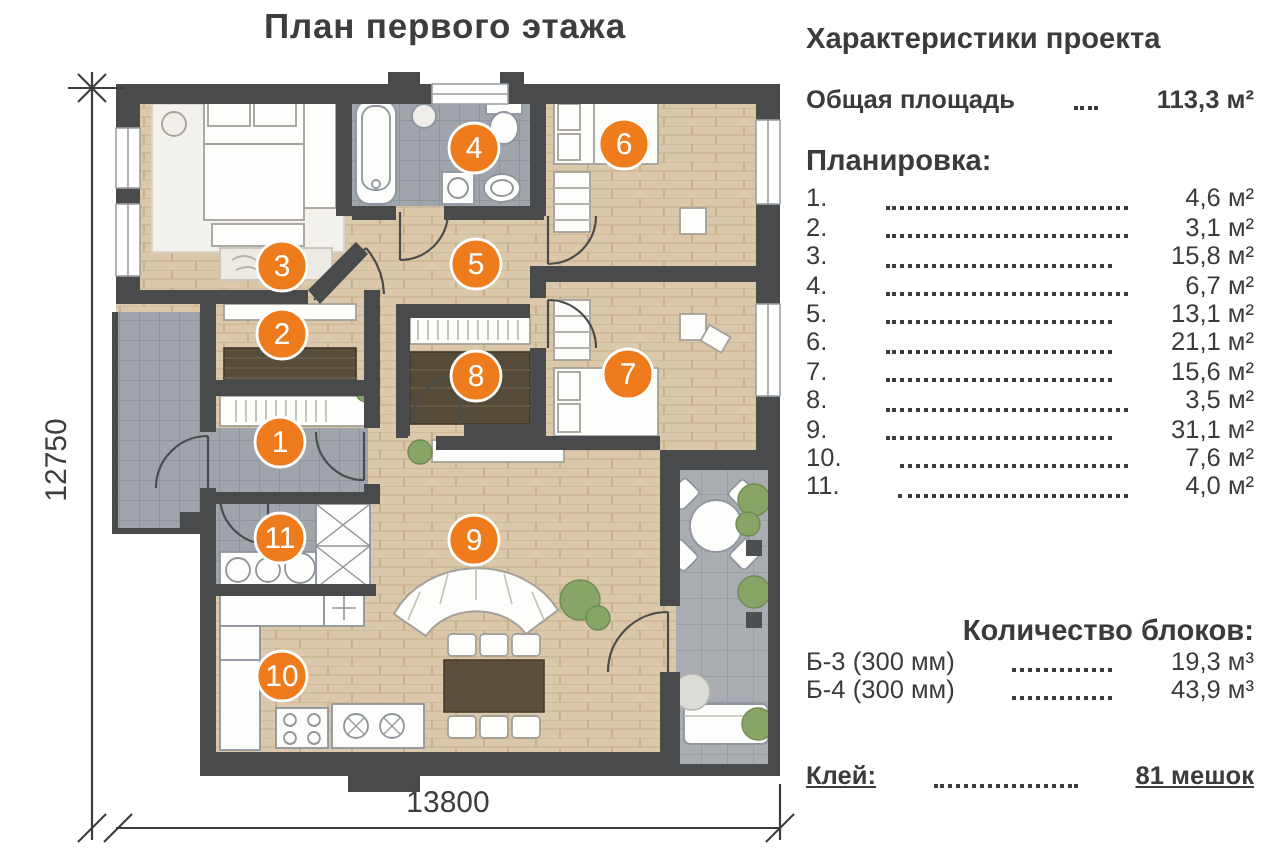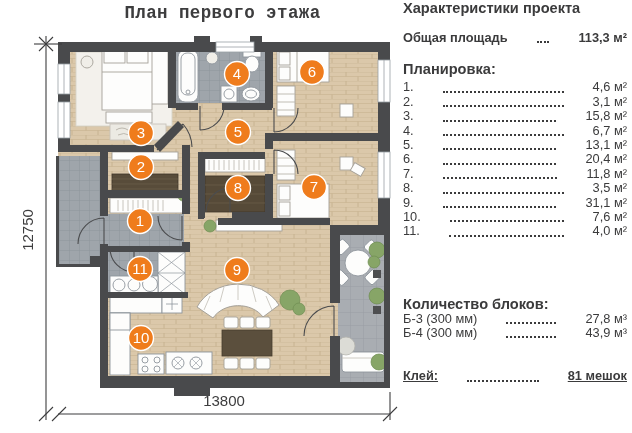--- a/index.html
+++ b/index.html
@@ -1,30 +1,30 @@
 <!DOCTYPE html>
 <html><head>
 <meta charset="utf-8">
 <style>
   html,body{margin:0;padding:0;background:#fff;}
   #stage{position:relative;width:632px;height:433px;background:#fff;overflow:hidden;
          font-family:"Liberation Sans",sans-serif;color:#3b3b3c;}
   #plan-title{position:absolute;left:55px;top:3px;width:335px;text-align:center;
-              font-size:17.5px;font-weight:600;letter-spacing:.4px;color:#3d3d3e;font-family:Liberation Mono, monospace;}
+              font-size:17.5px;font-weight:600;letter-spacing:.4px;color:#3d3d3e;}
   svg{position:absolute;left:0;top:0;}
   
-  #panel{position:absolute;left:403px;top:0;width:224px;}
+  #panel{position:absolute;left:403px;top:12px;width:224px;}
   .ph{font-size:14.6px;font-weight:700;line-height:16px;}
   .prow{display:flex;align-items:flex-end;font-size:12.8px;line-height:14.4px;height:14.4px;white-space:nowrap;gap:27px;}
   .prow.b{font-weight:700;}
   .lead{flex:1;border-bottom:2px dotted #3b3b3c;margin:0 2px 2px 2px;min-width:8px;}
   .mt-total{margin-top:15px;}
   .mt-layout{margin-top:16px;}
   .mt-items{margin-top:3px;}
-  .mt-blocks{margin-top:57px;}
+  .mt-blocks{margin-top:57px;text-align:right;}
   .mt-glue{margin-top:29px;text-decoration:underline;}
 </style>
 </head>
 <body>
 
 <div id="stage">
 
   <div id="plan-title">План первого этажа</div>
 
   <svg width="632" height="433" viewBox="0 0 632 433">
@@ -345,26 +345,26 @@
           <span>6,7 м²</span>
         </div>
       <div class="prow">
           <span>5.</span>
           <span class="lead"></span>
           <span>13,1 м²</span>
         </div>
       <div class="prow">
           <span>6.</span>
           <span class="lead"></span>
-          <span>20,4 м²</span>
+          <span>21,1 м²</span>
         </div>
       <div class="prow">
           <span>7.</span>
           <span class="lead"></span>
-          <span>11,8 м²</span>
+          <span>15,6 м²</span>
         </div>
       <div class="prow">
           <span>8.</span>
           <span class="lead"></span>
           <span>3,5 м²</span>
         </div>
       <div class="prow">
           <span>9.</span>
           <span class="lead"></span>
           <span>31,1 м²</span>
@@ -380,21 +380,21 @@
           <span>4,0 м²</span>
         </div>
     </div>
 
     <div class="ph mt-blocks">Количество блоков:</div>
 
     <div>
       <div class="prow">
           <span>Б-3 (300 мм)</span>
           <span class="lead"></span>
-          <span>27,8 м³</span>
+          <span>19,3 м³</span>
         </div>
       <div class="prow">
           <span>Б-4 (300 мм)</span>
           <span class="lead"></span>
           <span>43,9 м³</span>
         </div>
     </div>
 
     <div class="prow b mt-glue">
       <span>Клей:</span>

